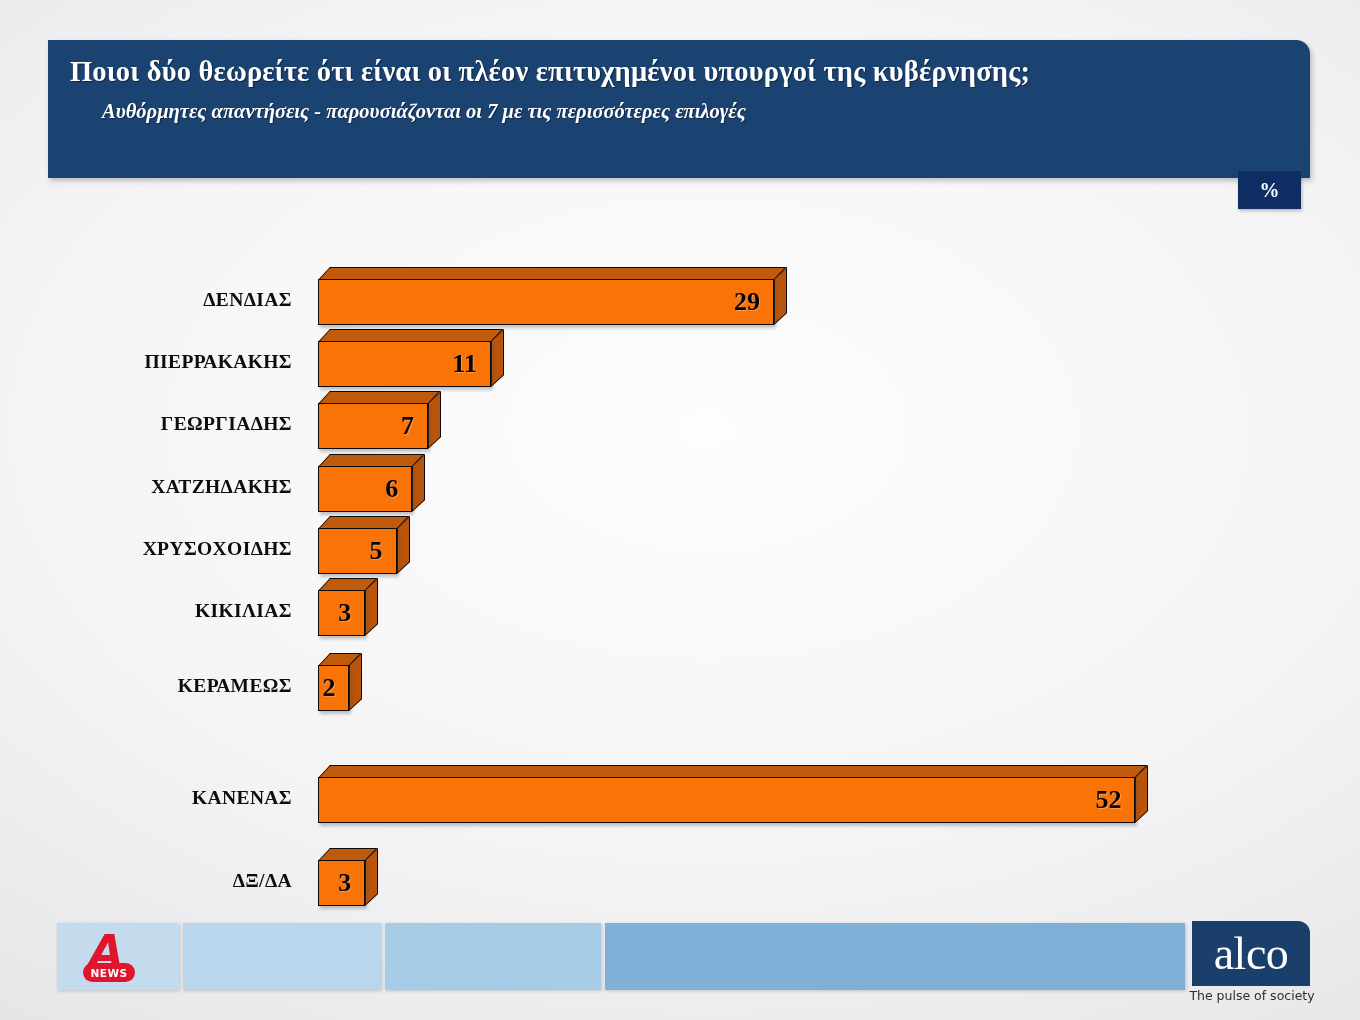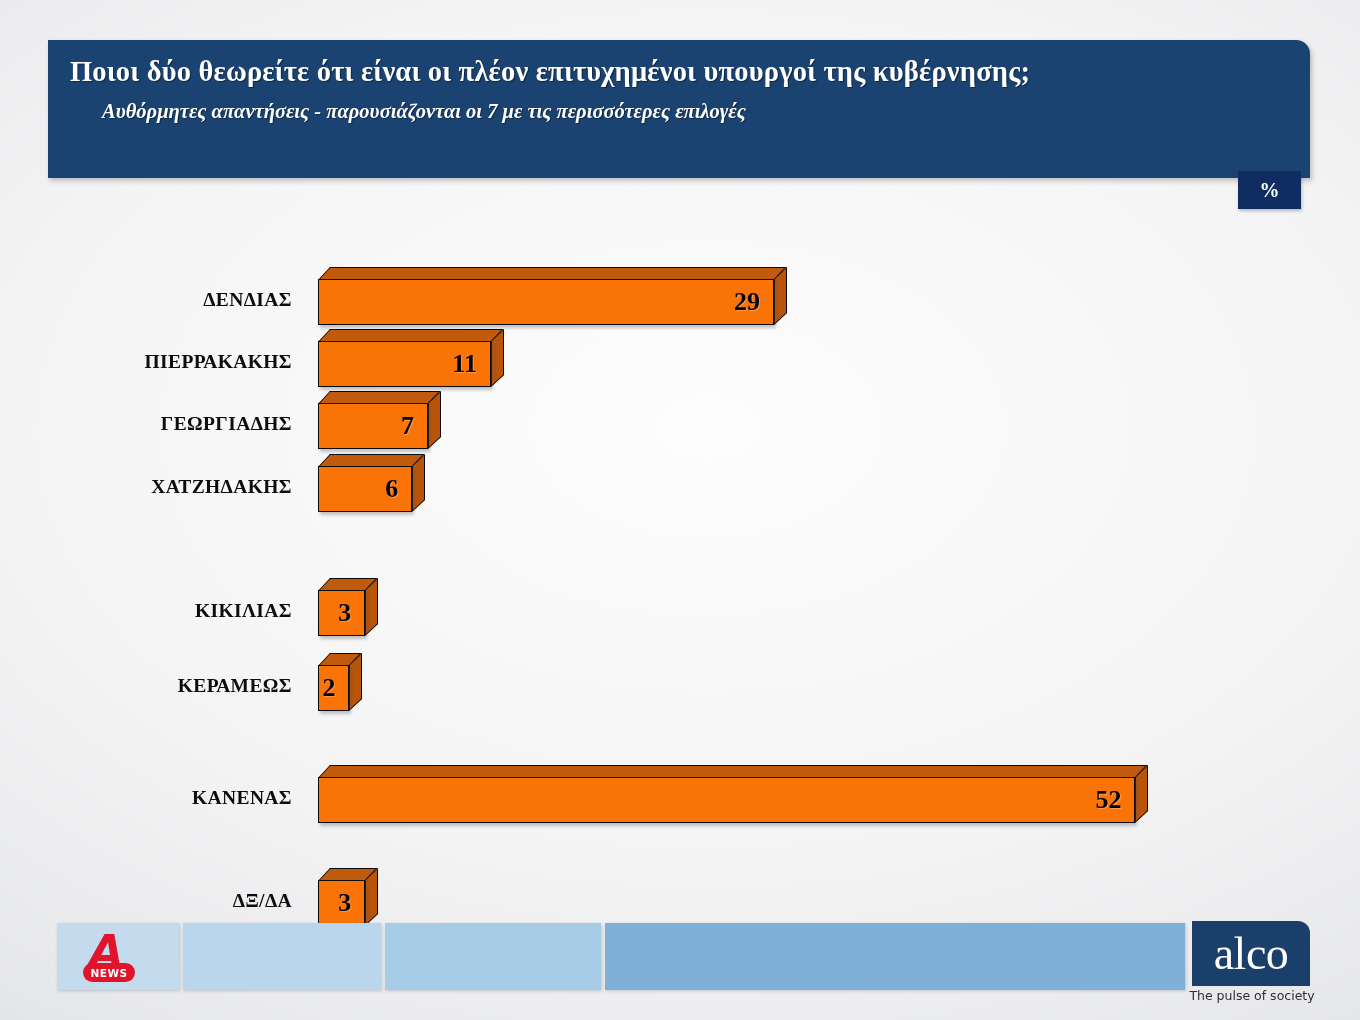--- a/index.html
+++ b/index.html
@@ -277,20 +277,29 @@
       </div>
       <div class="bar-row" style="top: 453.6px;">
         <div class="cat-label" style="top: 22px;">ΧΑΤΖΗΔΑΚΗΣ</div>
         <div class="bar3d" style="left: 318px; width: 94.32px;">
           <div class="bar-side" style="left: 94.32px; top: 12px;"></div>
           <div class="bar-top"></div>
           <div class="bar-front"></div>
         </div>
         <div class="bar-value" style="left: 318px; width: 80.32px; text-align: right;">6</div>
       </div>
+      <div class="bar-row" style="top: 515.8px;">
+        <div class="cat-label" style="top: 22px;">ΧΡΥΣΟΧΟΙΔΗΣ</div>
+        <div class="bar3d" style="left: 318px; width: 78.6px;">
+          <div class="bar-side" style="left: 78.6px; top: 12px;"></div>
+          <div class="bar-top"></div>
+          <div class="bar-front"></div>
+        </div>
+        <div class="bar-value" style="left: 318px; width: 64.6px; text-align: right;">5</div>
+      </div>
       <div class="bar-row" style="top: 578px;">
         <div class="cat-label" style="top: 22px;">ΚΙΚΙΛΙΑΣ</div>
         <div class="bar3d" style="left: 318px; width: 47.16px;">
           <div class="bar-side" style="left: 47.16px; top: 12px;"></div>
           <div class="bar-top"></div>
           <div class="bar-front"></div>
         </div>
         <div class="bar-value" style="left: 318px; width: 33.16px; text-align: right;">3</div>
       </div>
       <div class="bar-row" style="top: 653px;">
@@ -304,21 +313,21 @@
       </div>
       <div class="bar-row" style="top: 764.6px;">
         <div class="cat-label" style="top: 22px;">ΚΑΝΕΝΑΣ</div>
         <div class="bar3d" style="left: 318px; width: 817.44px;">
           <div class="bar-side" style="left: 817.44px; top: 12px;"></div>
           <div class="bar-top"></div>
           <div class="bar-front"></div>
         </div>
         <div class="bar-value" style="left: 318px; width: 803.44px; text-align: right;">52</div>
       </div>
-      <div class="bar-row" style="top: 868px;">
+      <div class="bar-row" style="top: 848px;">
         <div class="cat-label" style="top: 22px;">ΔΞ/ΔΑ</div>
         <div class="bar3d" style="left: 318px; width: 47.16px;">
           <div class="bar-side" style="left: 47.16px; top: 12px;"></div>
           <div class="bar-top"></div>
           <div class="bar-front"></div>
         </div>
         <div class="bar-value" style="left: 318px; width: 33.16px; text-align: right;">3</div>
       </div>
     </div>
 

